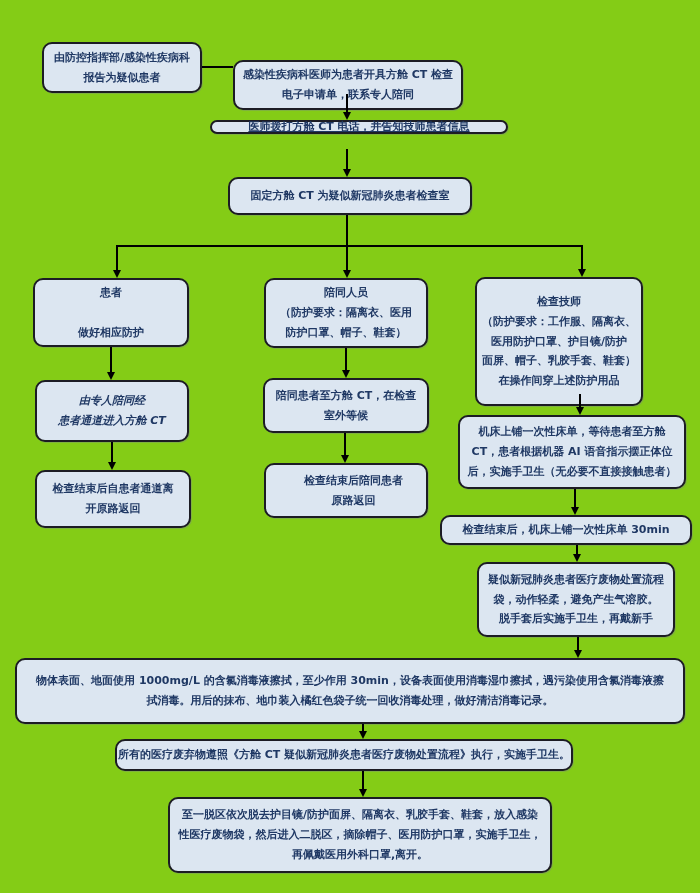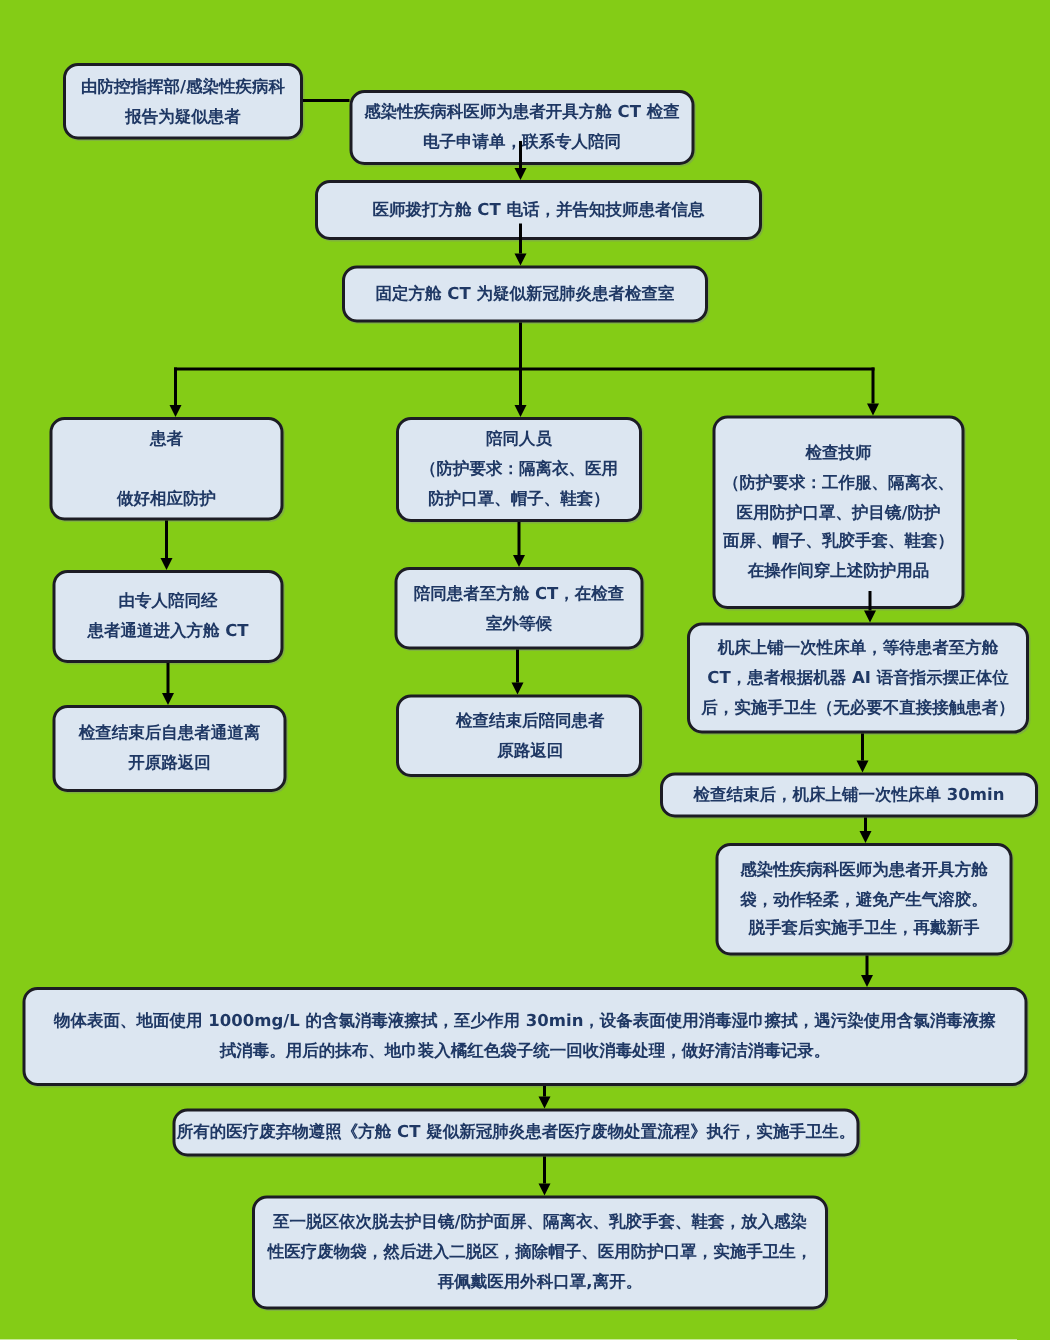--- a/index.html
+++ b/index.html
@@ -33,21 +33,21 @@
   <div class="node" style="left:42px;top:42px;width:160px;height:51px;">
     <div class="line">由防控指挥部/感染性疾病科</div>
     <div class="line">报告为疑似患者</div>
   </div>
   <div class="node" style="left:233px;top:44px;width:230px;height:50px;margin-top:16px;">
     <div class="line">感染性疾病科医师为患者开具方舱 CT 检查</div>
     <div class="line">电子申请单，联系专人陪同</div>
   </div>
   <div class="hline" style="left:202px;top:66px;width:31px;"></div>
 
-  <div class="node" style="left:210px;top:120px;width:298px;height:40px;">
+  <div class="node" style="left:210px;top:120px;width:298px;height:14px;text-decoration:underline;">
     <div class="line">医师拨打方舱 CT 电话，并告知技师患者信息</div>
   </div>
   <div class="vline" style="left:346px;top:94px;height:18px;"></div>
   <div class="ah" style="left:343px;top:112px;"></div>
 
   <div class="node" style="left:228px;top:177px;width:244px;height:38px;">
     <div class="line">固定方舱 CT 为疑似新冠肺炎患者检查室</div>
   </div>
   <div class="vline" style="left:346px;top:149px;height:20px;"></div>
   <div class="ah" style="left:343px;top:169px;"></div>
@@ -60,21 +60,21 @@
   <div class="ah" style="left:343px;top:270px;"></div>
   <div class="vline" style="left:581px;top:245px;height:24px;"></div>
   <div class="ah" style="left:578px;top:269px;"></div>
 
   <div class="node" style="left:33px;top:278px;width:156px;height:69px;gap:20px;">
     <div class="line">患者</div>
     <div class="line">做好相应防护</div>
   </div>
   <div class="vline" style="left:110px;top:347px;height:25px;"></div>
   <div class="ah" style="left:107px;top:372px;"></div>
-  <div class="node" style="left:35px;top:380px;width:154px;height:62px;">
+  <div class="node" style="left:35px;top:380px;width:154px;height:62px;font-style:italic;">
     <div class="line">由专人陪同经</div>
     <div class="line">患者通道进入方舱 CT</div>
   </div>
   <div class="vline" style="left:111px;top:442px;height:20px;"></div>
   <div class="ah" style="left:108px;top:462px;"></div>
   <div class="node" style="left:35px;top:470px;width:156px;height:58px;">
     <div class="line">检查结束后自患者通道离</div>
     <div class="line">开原路返回</div>
   </div>
 
@@ -111,21 +111,21 @@
     <div class="line">后，实施手卫生（无必要不直接接触患者）</div>
   </div>
   <div class="vline" style="left:574px;top:489px;height:18px;"></div>
   <div class="ah" style="left:571px;top:507px;"></div>
   <div class="node" style="left:440px;top:515px;width:252px;height:30px;">
     <div class="line">检查结束后，机床上铺一次性床单 30min</div>
   </div>
   <div class="vline" style="left:576px;top:545px;height:9px;"></div>
   <div class="ah" style="left:573px;top:554px;"></div>
   <div class="node" style="left:477px;top:562px;width:198px;height:75px;">
-    <div class="line">感染性疾病科医师为患者开具方舱</div>
+    <div class="line">疑似新冠肺炎患者医疗废物处置流程</div>
     <div class="line">袋，动作轻柔，避免产生气溶胶。</div>
     <div class="line">脱手套后实施手卫生，再戴新手</div>
   </div>
   <div class="vline" style="left:577px;top:637px;height:13px;"></div>
   <div class="ah" style="left:574px;top:650px;"></div>
 
   <div class="node" style="left:15px;top:658px;width:670px;height:66px;">
     <div class="line">物体表面、地面使用 1000mg/L 的含氯消毒液擦拭，至少作用 30min，设备表面使用消毒湿巾擦拭，遇污染使用含氯消毒液擦</div>
     <div class="line">拭消毒。用后的抹布、地巾装入橘红色袋子统一回收消毒处理，做好清洁消毒记录。</div>
   </div>

